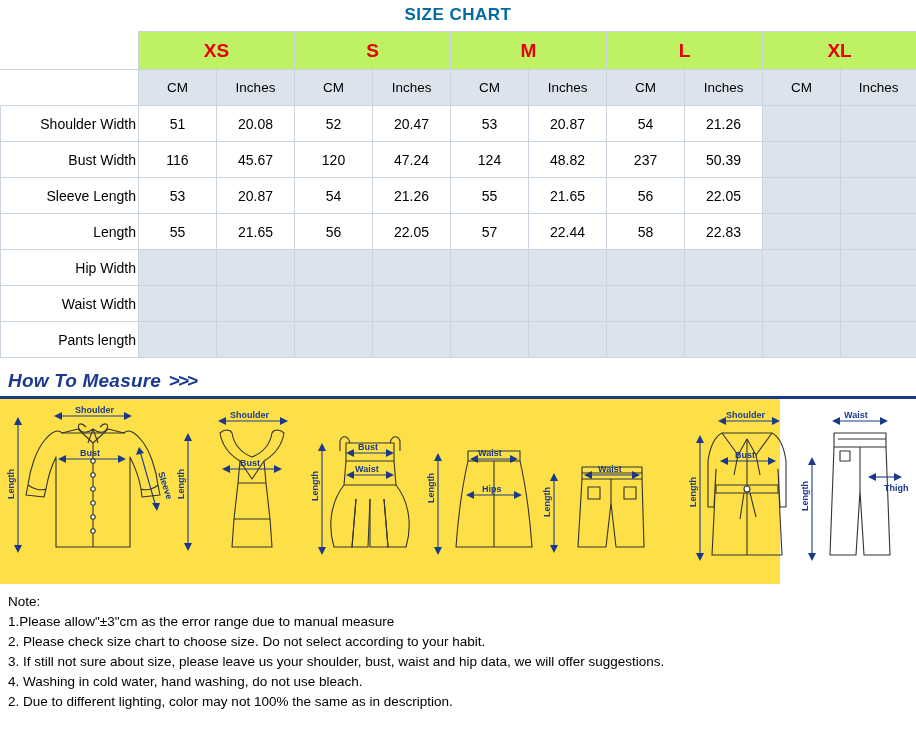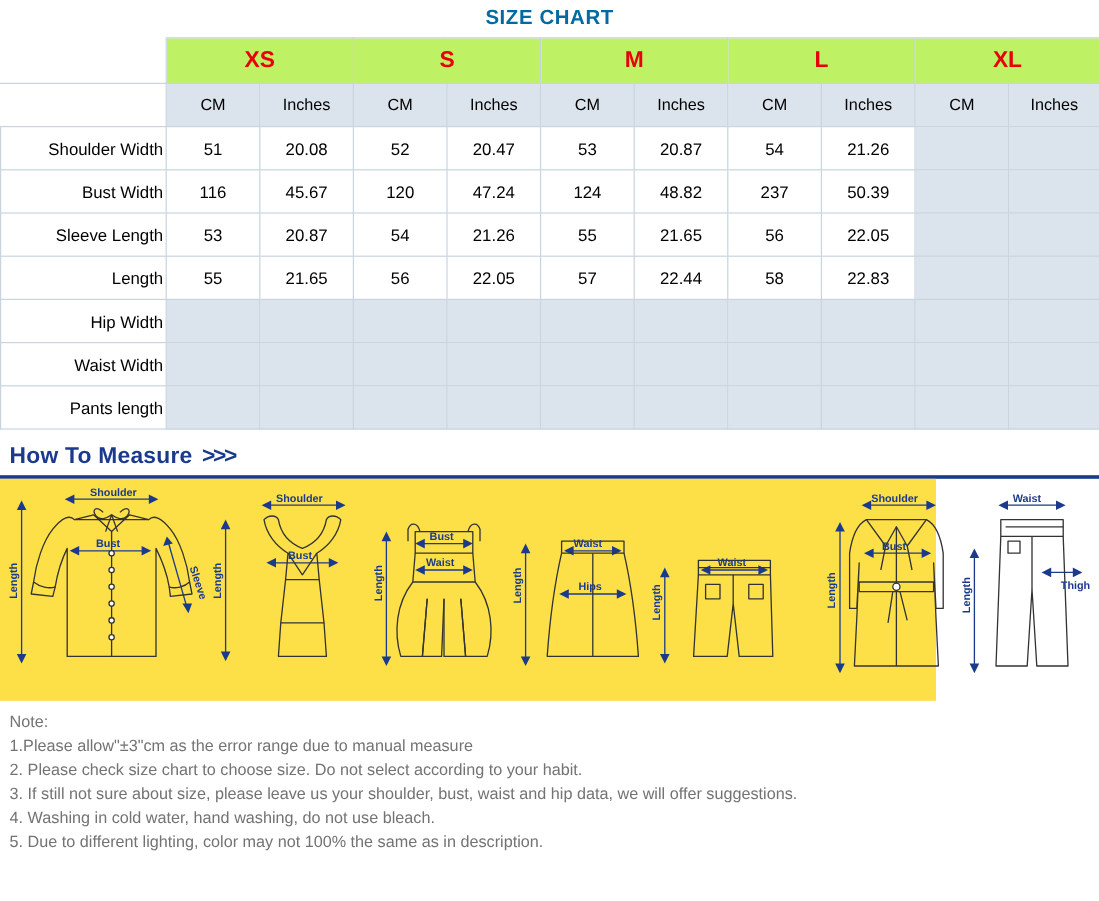--- a/index.html
+++ b/index.html
@@ -77,20 +77,21 @@
     margin-top: 12px;
     padding-left: 8px;
     display: flex;
     align-items: baseline;
     gap: 8px;
   }
   .how-title {
     font-size: 19px;
     font-weight: bold;
     color: #1b3a8c;
+    font-style: italic;
     letter-spacing: .2px;
   }
   .how-arrows {
     font-size: 19px;
     font-weight: bold;
     color: #1b3a8c;
     letter-spacing: -2px;
   }
   .rule {
     height: 3px;
@@ -103,21 +104,21 @@
     height: 185px;
     position: relative;
     background: #fde047;
   }
   .figures svg { display: block; }
 
   
   .notes {
     padding: 8px 0 0 8px;
     font-size: 13.5px;
-    color: #737373;
+    color: #000000;
     line-height: 20px;
   }
   .notes div { white-space: nowrap; }
 </style>
 </head>
 <body>
 
 <div id="page">
 
   <div class="chart-title">SIZE CHART</div>
@@ -448,16 +449,16 @@
       </g>
     </svg>
   </div>
 
   <div class="notes">
     <div>Note:</div>
     <div>1.Please allow"±3"cm as the error range due to manual measure</div>
     <div>2. Please check size chart to choose size. Do not select according to your habit.</div>
     <div>3. If still not sure about size, please leave us your shoulder, bust, waist and hip data, we will offer suggestions.</div>
     <div>4. Washing in cold water, hand washing, do not use bleach.</div>
-    <div>5. Due to different lighting, color may not 100% the same as in description.</div>
+    <div>2. Due to different lighting, color may not 100% the same as in description.</div>
   </div>
 
 </div>
 
 </body></html>

